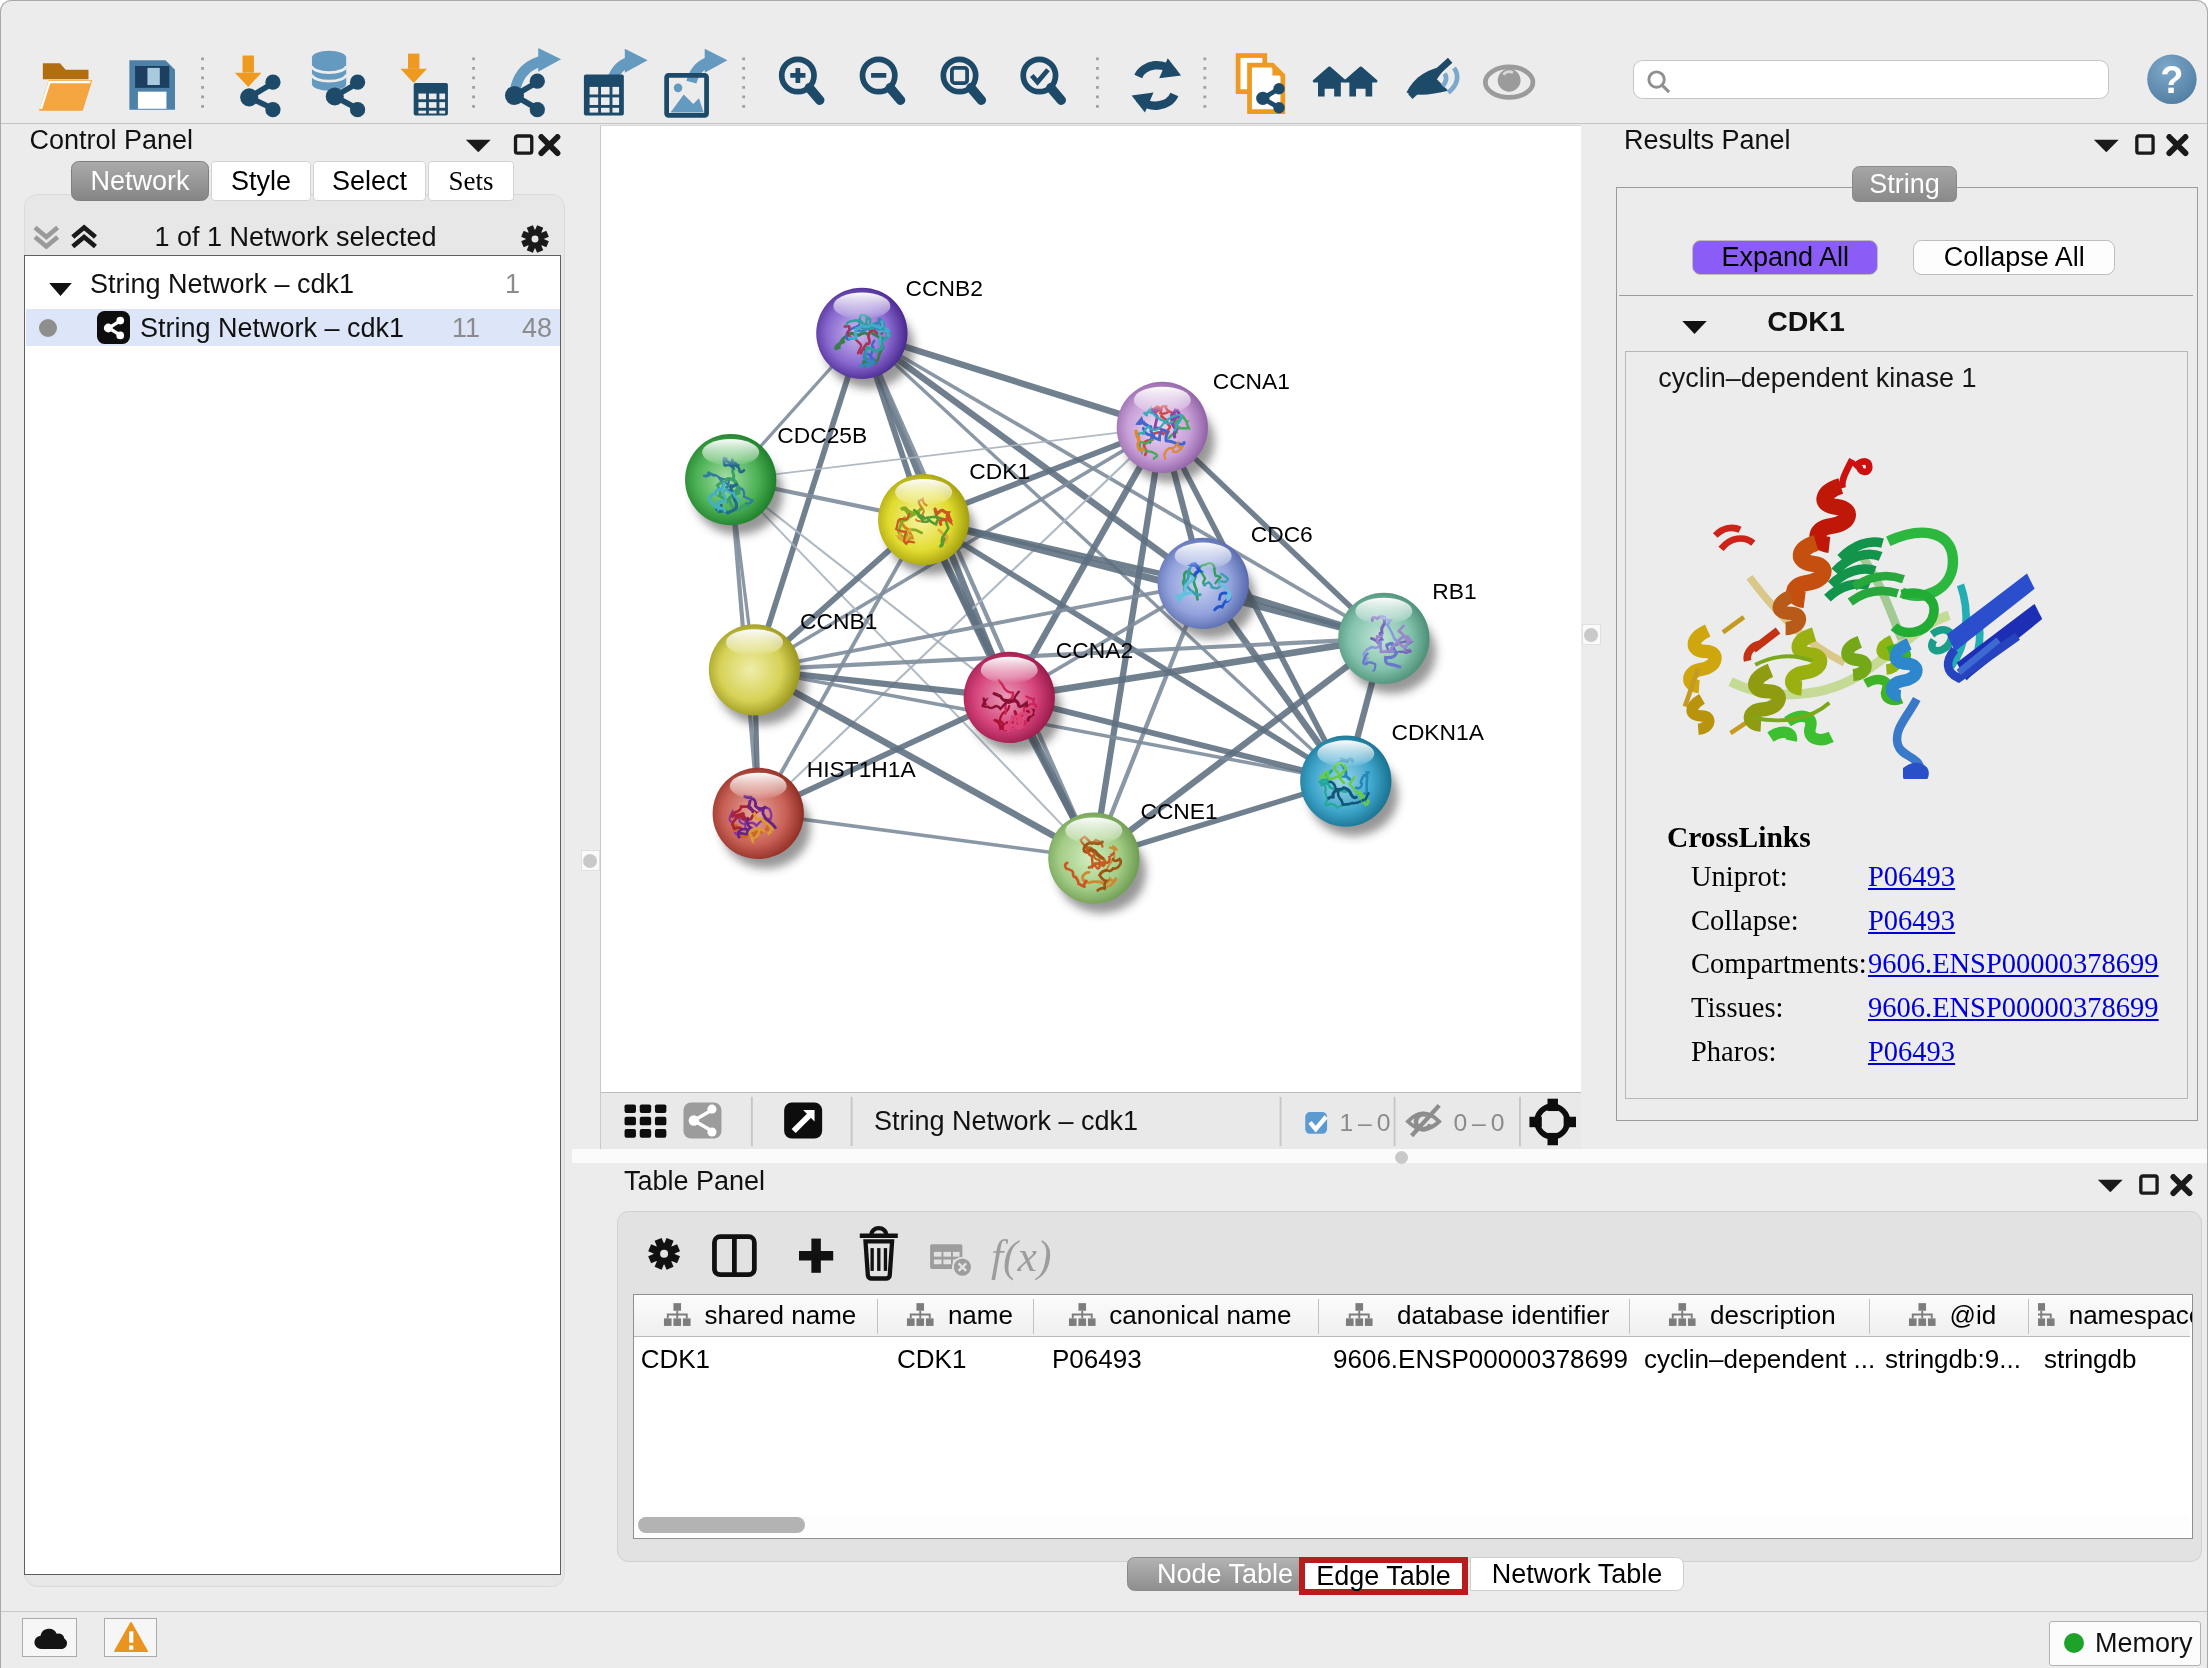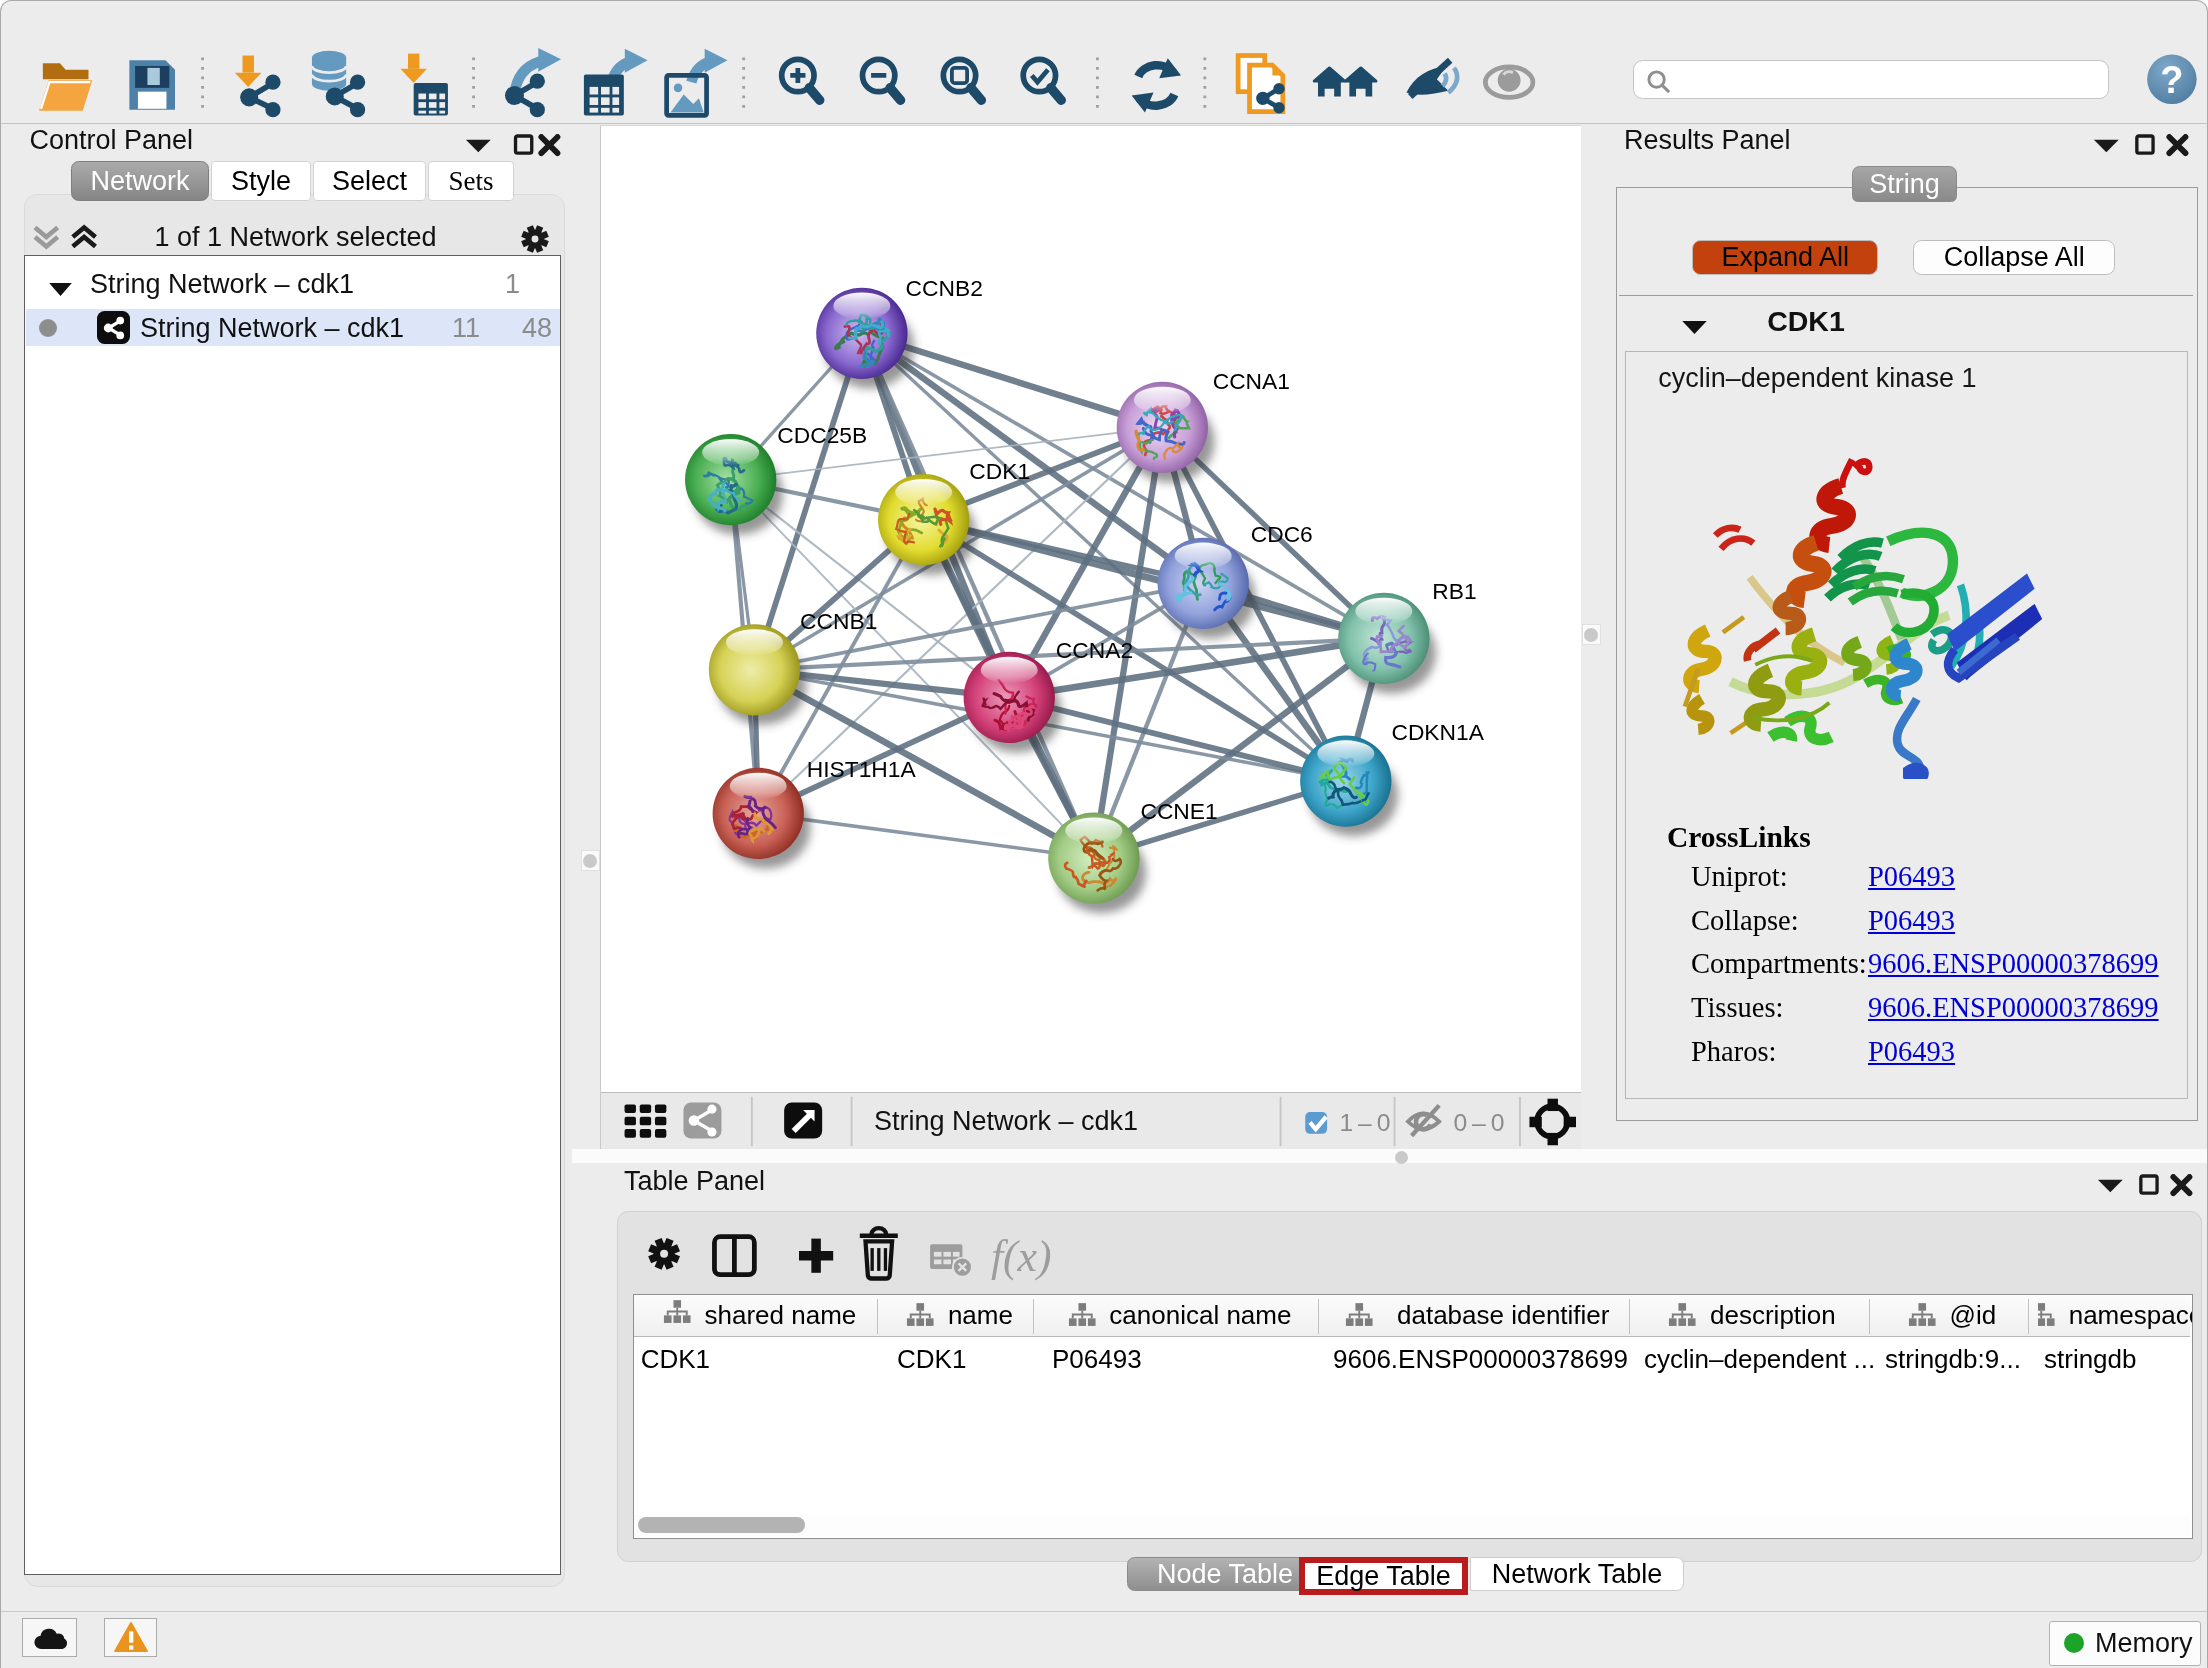--- a/index.html
+++ b/index.html
@@ -616,21 +616,21 @@
 <div class="a" style="left:571px;top:1148px;width:1638px;height:14.3px;background:#fbfbfb"></div>
 <div class="a" style="left:1394px;top:1150px;width:13.3px;height:13.3px;border-radius:50%;background:#c9c9c9"></div>
 <div id="rpanel" class="a" style="left:1602px;top:124px;width:607px;height:1027px">
 <div class="a ptitle" style="left:21px;top:0px">Results Panel</div>
 <svg class="a" style="left:489px;top:8.6px" width="104" height="23" viewBox="0 0 109 24">
         <path d="M2 6 h26 l-13 13 z" fill="#1a1a1a"></path>
         <rect x="47" y="2" width="17" height="18" rx="2" fill="none" stroke="#1a1a1a" stroke-width="3.5"></rect>
         <path d="M81 3 L98 20 M98 3 L81 20" stroke="#1a1a1a" stroke-width="6" stroke-linecap="round"></path>
       </svg>
 <div class="a" style="left:13.3px;top:62px;width:582px;height:934px;background:#ececec;border:1.9px solid #9b9b9b">
-<div class="a tabt" style="left:75px;top:52px;width:186px;height:35px;background:#c2410c;border:1.9px solid #bdbdbd;border-radius:8.6px;font-size:27px">Expand All</div>
+<div class="a tabt" style="left:75px;top:52px;width:186px;height:35px;background:#8b5cf6;border:1.9px solid #bdbdbd;border-radius:8.6px;font-size:27px">Expand All</div>
 <div class="a tabt" style="left:296px;top:52px;width:202px;height:35px;background:#fdfdfd;border:1.9px solid #bdbdbd;border-radius:8.6px;font-size:27px">Collapse All</div>
 <div class="a" style="left:1.9px;top:107px;width:574px;height:809px;border-top:1.9px solid #9b9b9b">
 <svg class="a" style="left:62px;top:24px" width="27" height="16" viewBox="0 0 28 17">
             <path d="M1 1 h26 l-13 14 z" fill="#111"></path>
           </svg>
 <div class="a" style="left:148px;top:8.6px;font-size:28.5px;font-weight:bold;color:#111">CDK1</div>
 <div class="a" style="left:5.7px;top:55px;width:563px;height:748px;background:#ececec;border:1px solid #b7b7b7"></div>
 <div class="a" style="left:39px;top:67px;font-size:27px;color:#161616">cyclin–dependent kinase 1</div>
 </div>
 </div>
@@ -734,21 +734,21 @@
 <text x="392" y="62" font-size="46" font-style="italic" fill="#9d9d9d" font-family="Liberation Serif">f(x)</text>
 </svg>
 <div class="a" style="left:15px;top:82px;width:1560px;height:245px;background:#fff;border:1.9px solid #8f8f8f">
 <div class="a" style="left:0;top:0;width:1556px;height:42px;background:linear-gradient(#fcfcfc,#efefef);border-bottom:1px solid #b8b8b8"></div>
 <div class="a" style="left:243px;top:3.8px;width:1px;height:35px;background:#c2c2c2"></div>
 <div class="a" style="left:399px;top:3.8px;width:1px;height:35px;background:#c2c2c2"></div>
 <div class="a" style="left:684px;top:3.8px;width:1px;height:35px;background:#c2c2c2"></div>
 <div class="a" style="left:995px;top:3.8px;width:1px;height:35px;background:#c2c2c2"></div>
 <div class="a" style="left:1235px;top:3.8px;width:1px;height:35px;background:#c2c2c2"></div>
 <div class="a" style="left:1394px;top:3.8px;width:1px;height:35px;background:#c2c2c2"></div>
-<div class="a" style="left:9.5px;top:4.8px;width:232px;height:32px;display:flex;justify-content:center;font-size:26px;color:#000;gap:13.3px;overflow:hidden">
+<div class="a" style="left:9.5px;top:4.8px;width:232px;height:32px;display:flex;align-items:center;justify-content:center;font-size:26px;color:#000;gap:13.3px;overflow:hidden">
             <svg width="28.5" height="25" viewBox="0 0 30 26" style="flex:none">
               <g fill="#7d7d7d">
                 <rect x="11" y="0" width="8" height="8"></rect>
                 <rect x="1" y="16" width="8" height="8"></rect>
                 <rect x="11" y="16" width="8" height="8"></rect>
                 <rect x="21" y="16" width="8" height="8"></rect>
               </g>
               <path d="M15 8 v4 M5 16 v-4 h20 v4 M15 12 v4" stroke="#7d7d7d" stroke-width="2" fill="none"></path>
             </svg>
             <span style="white-space:nowrap">shared name</span>

